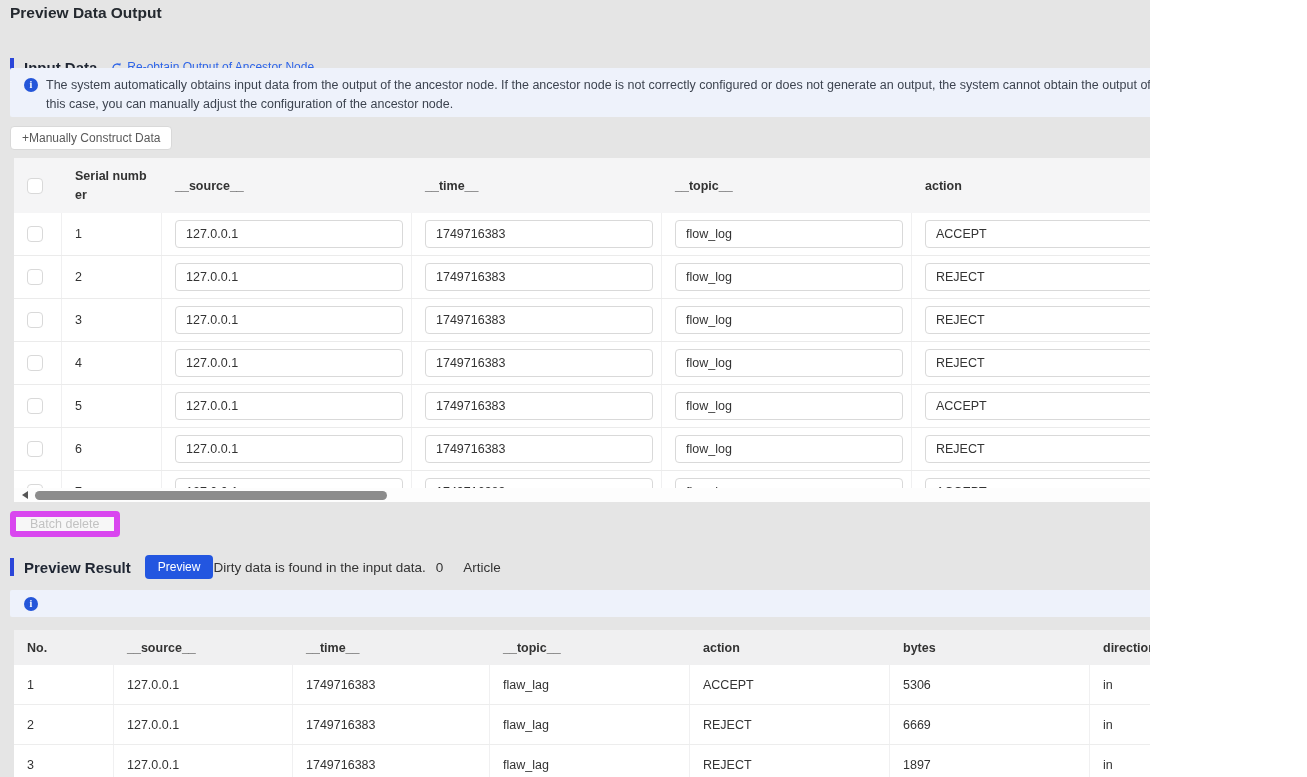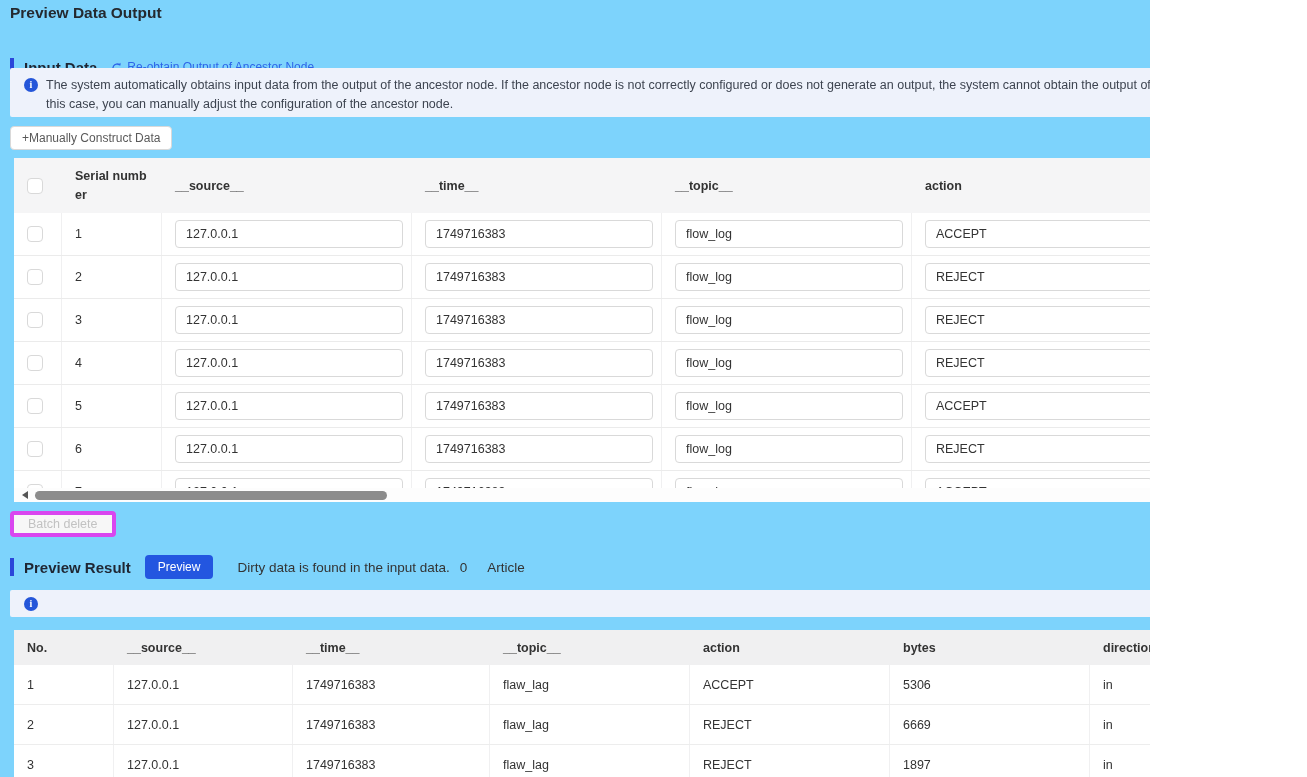--- a/index.html
+++ b/index.html
@@ -1,18 +1,18 @@
 <!DOCTYPE html>
 <html style="--accent: #2b46d9; --link: #2d64e8; --button: #2356e0; --info: #2456d9; --banner-bg: #eef2fb;"><head>
 <meta charset="utf-8">
 <style>
   * { margin:0; padding:0; box-sizing:border-box; }
   html,body { background:#fff; }
   body { font-family:"Liberation Sans","DejaVu Sans",sans-serif; color:#333; }
-  .page { position:relative; width:1150px; height:777px; overflow:hidden; background:#7dd3fc; }
+  .page { position:relative; width:1150px; height:777px; overflow:hidden; background:#e5e5e5; }
 
   .page-title { position:absolute; left:10px; top:4px; font-size:15.5px; font-weight:bold; color:#24292f; }
 
   
   .section-head { position:absolute; left:10px; display:flex; align-items:center; }
   .sec-bar { width:4px; height:18px; background:var(--accent,#2b46d9); margin-right:10px; }
   .sec-title { font-size:15px; font-weight:bold; color:#1f2633; }
   .reobtain { display:flex; align-items:flex-end; margin-left:14px; color:var(--link,#2d64e8); font-size:12px; cursor:pointer; }
   .reobtain svg { margin-right:4px; }
 
@@ -46,26 +46,26 @@
   .varrow.down { bottom:6px; border-top:6px solid #7a7a7a; }
   .vthumb { position:absolute; left:2.5px; top:18px; width:9px; height:146px; border-radius:5px; background:#8c8c8c; cursor:pointer; }
 
   
   .hscroll { position:absolute; left:0; top:330px; width:1283px; height:14px; background:#fdfdfd; }
   .harrow { position:absolute; top:3px; width:0; height:0; border-top:4px solid transparent; border-bottom:4px solid transparent; cursor:pointer; }
   .harrow.left { left:8px; border-right:6px solid #555; }
   .harrow.right { right:22px; border-left:6px solid #8c8c8c; }
   .hthumb { position:absolute; left:21px; top:2.5px; width:352px; height:9px; border-radius:5px; background:#8c8c8c; cursor:pointer; }
 
-  .batch-btn { position:absolute; left:10px; top:511px; height:26px; padding:0 14px; background:#f7f7f7; border:4px solid #d946ef; border-radius:4px; font-size:12.5px; color:#c2c2c2; display:flex; align-items:center; cursor:not-allowed; }
+  .batch-btn { position:absolute; left:10px; top:511px; height:26px; padding:0 14px; background:#f7f7f7; border:6px solid #d946ef; border-radius:4px; font-size:12.5px; color:#c2c2c2; display:flex; align-items:center; cursor:not-allowed; }
 
   
   .result-head { top:555px; }
   .preview-btn { margin-left:14px; height:24px; padding:0 13px; background:var(--button,#2356e0); color:#fff; border:none; border-radius:4px; font-size:12px; font-family:inherit; display:flex; align-items:center; cursor:pointer; }
-  .dirty-text { margin-left:24px; font-size:13.5px; color:#333; }
+  .dirty-text { margin-left:0; font-size:13.5px; color:#333; }
   .dirty-count { margin-left:10px; font-size:13.5px; color:#333; }
   .dirty-unit { margin-left:20px; font-size:13.5px; color:#333; }
 
   
   .rtable { position:absolute; left:14px; top:630px; width:1283px; height:147px; overflow:hidden; font-size:12.5px; border-right:1px solid #ededed; }
   .rhead { display:flex; height:35px; background:#f0f0f1; font-weight:bold; color:#333; align-items:center; }
   .rrow { display:flex; height:40px; align-items:center; border-bottom:1px solid #ededed; background:#fff; }
   .rrow .c { border-right:1px solid #f0f0f1; }
   .rrow .c:last-child { border-right:none; }
   .c-no { width:100px; }

